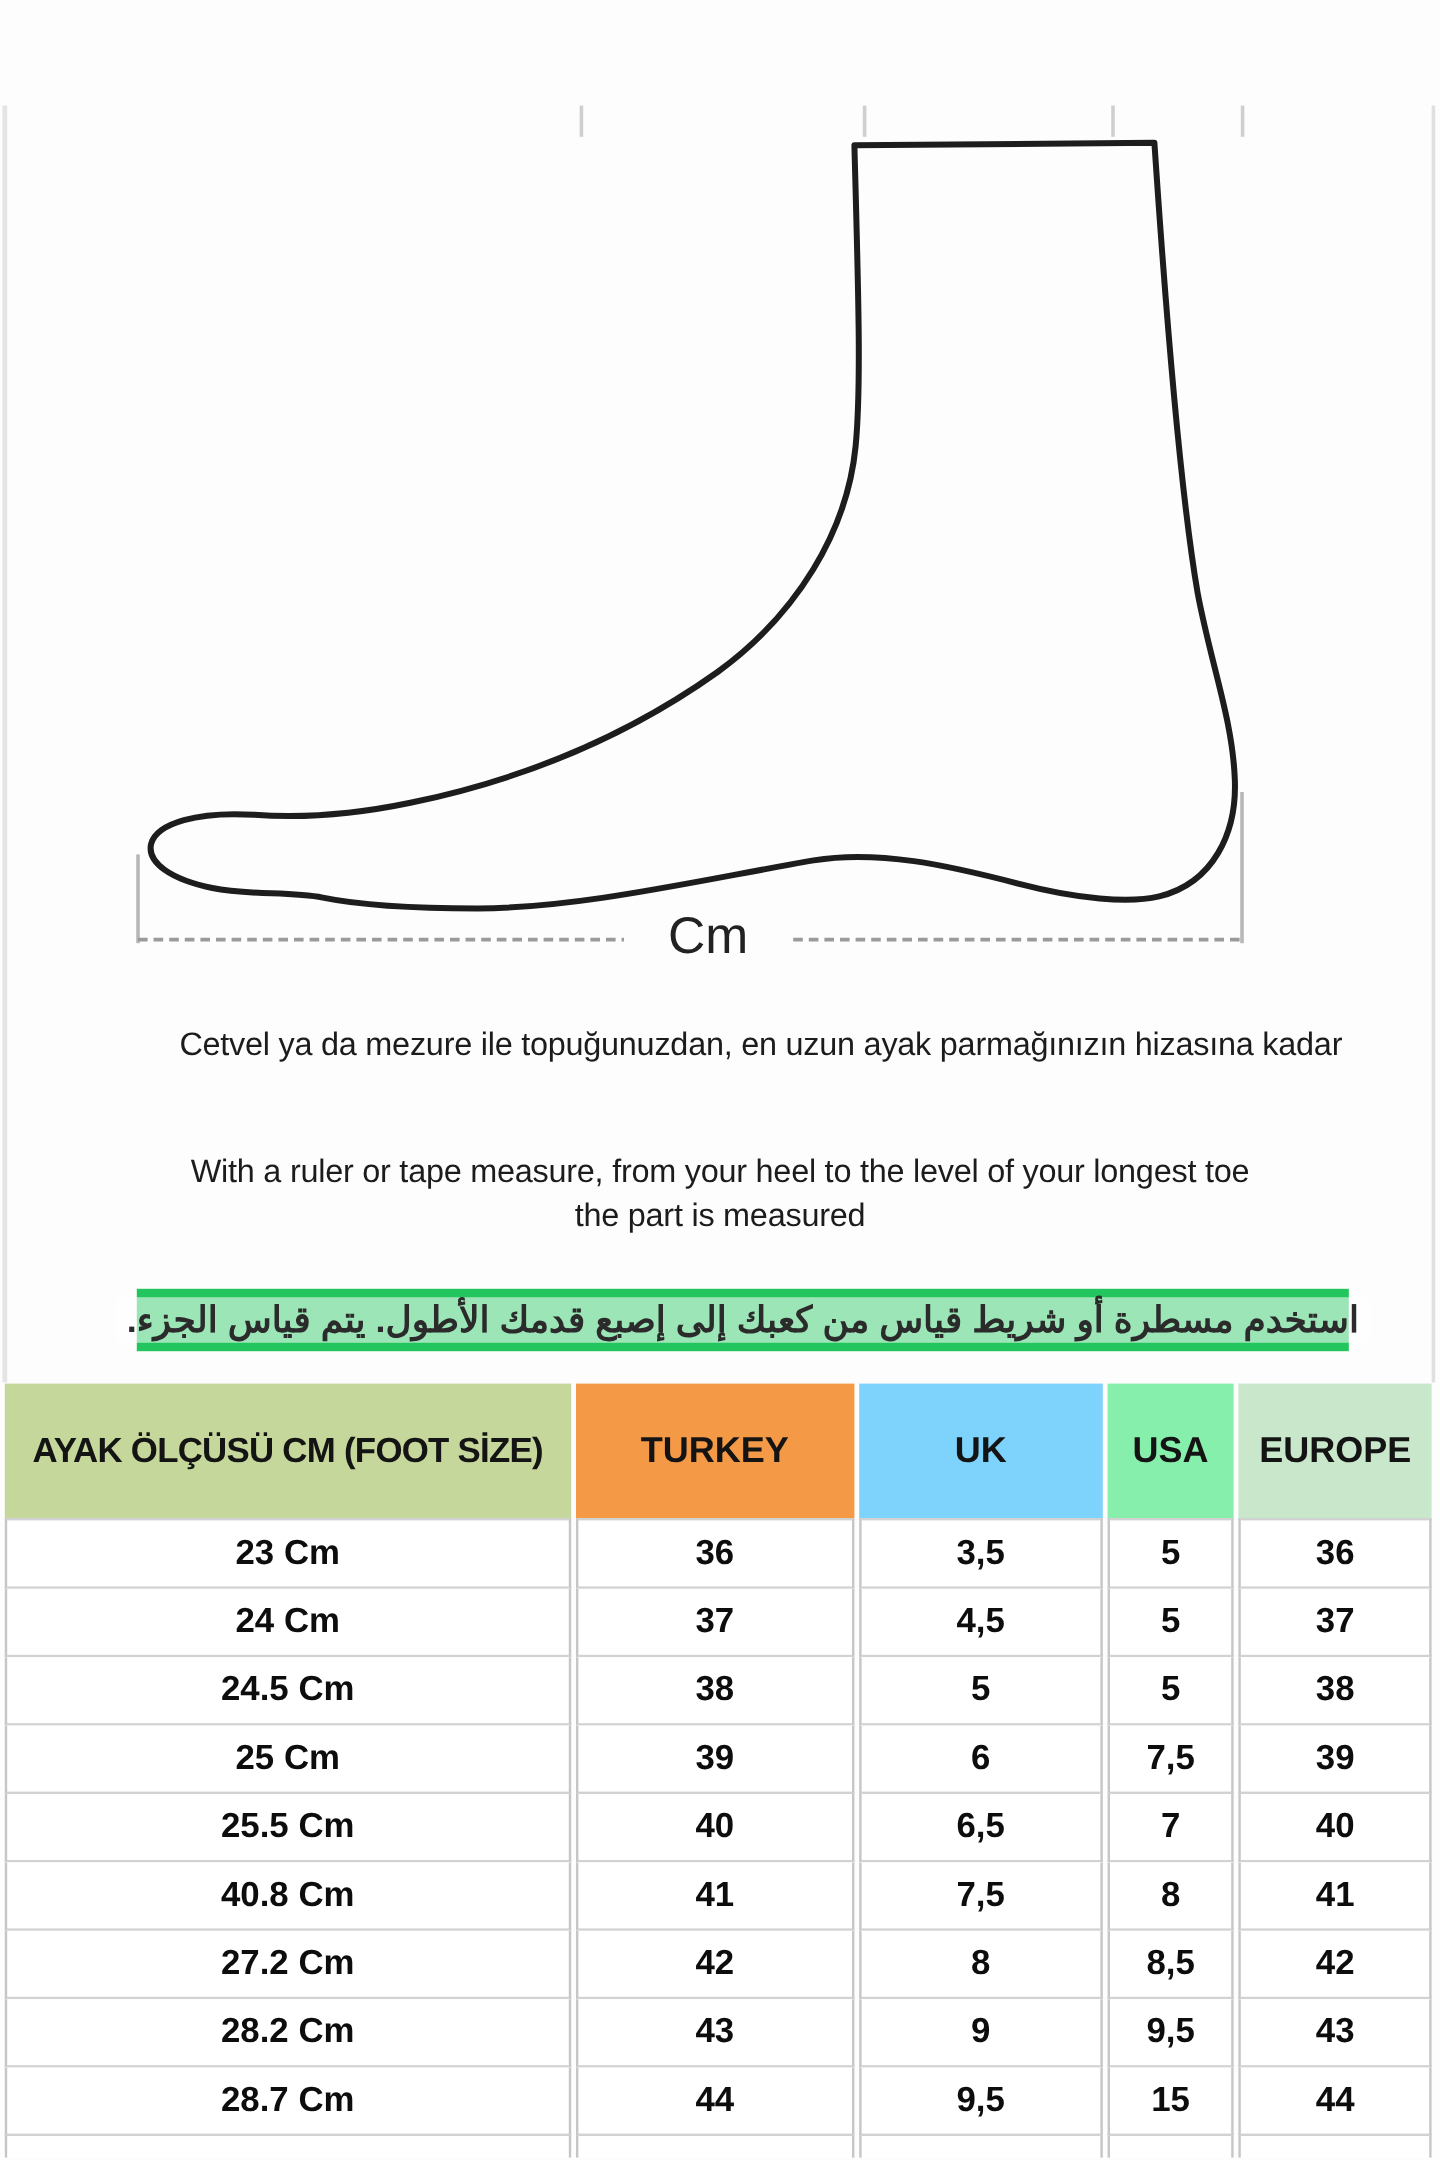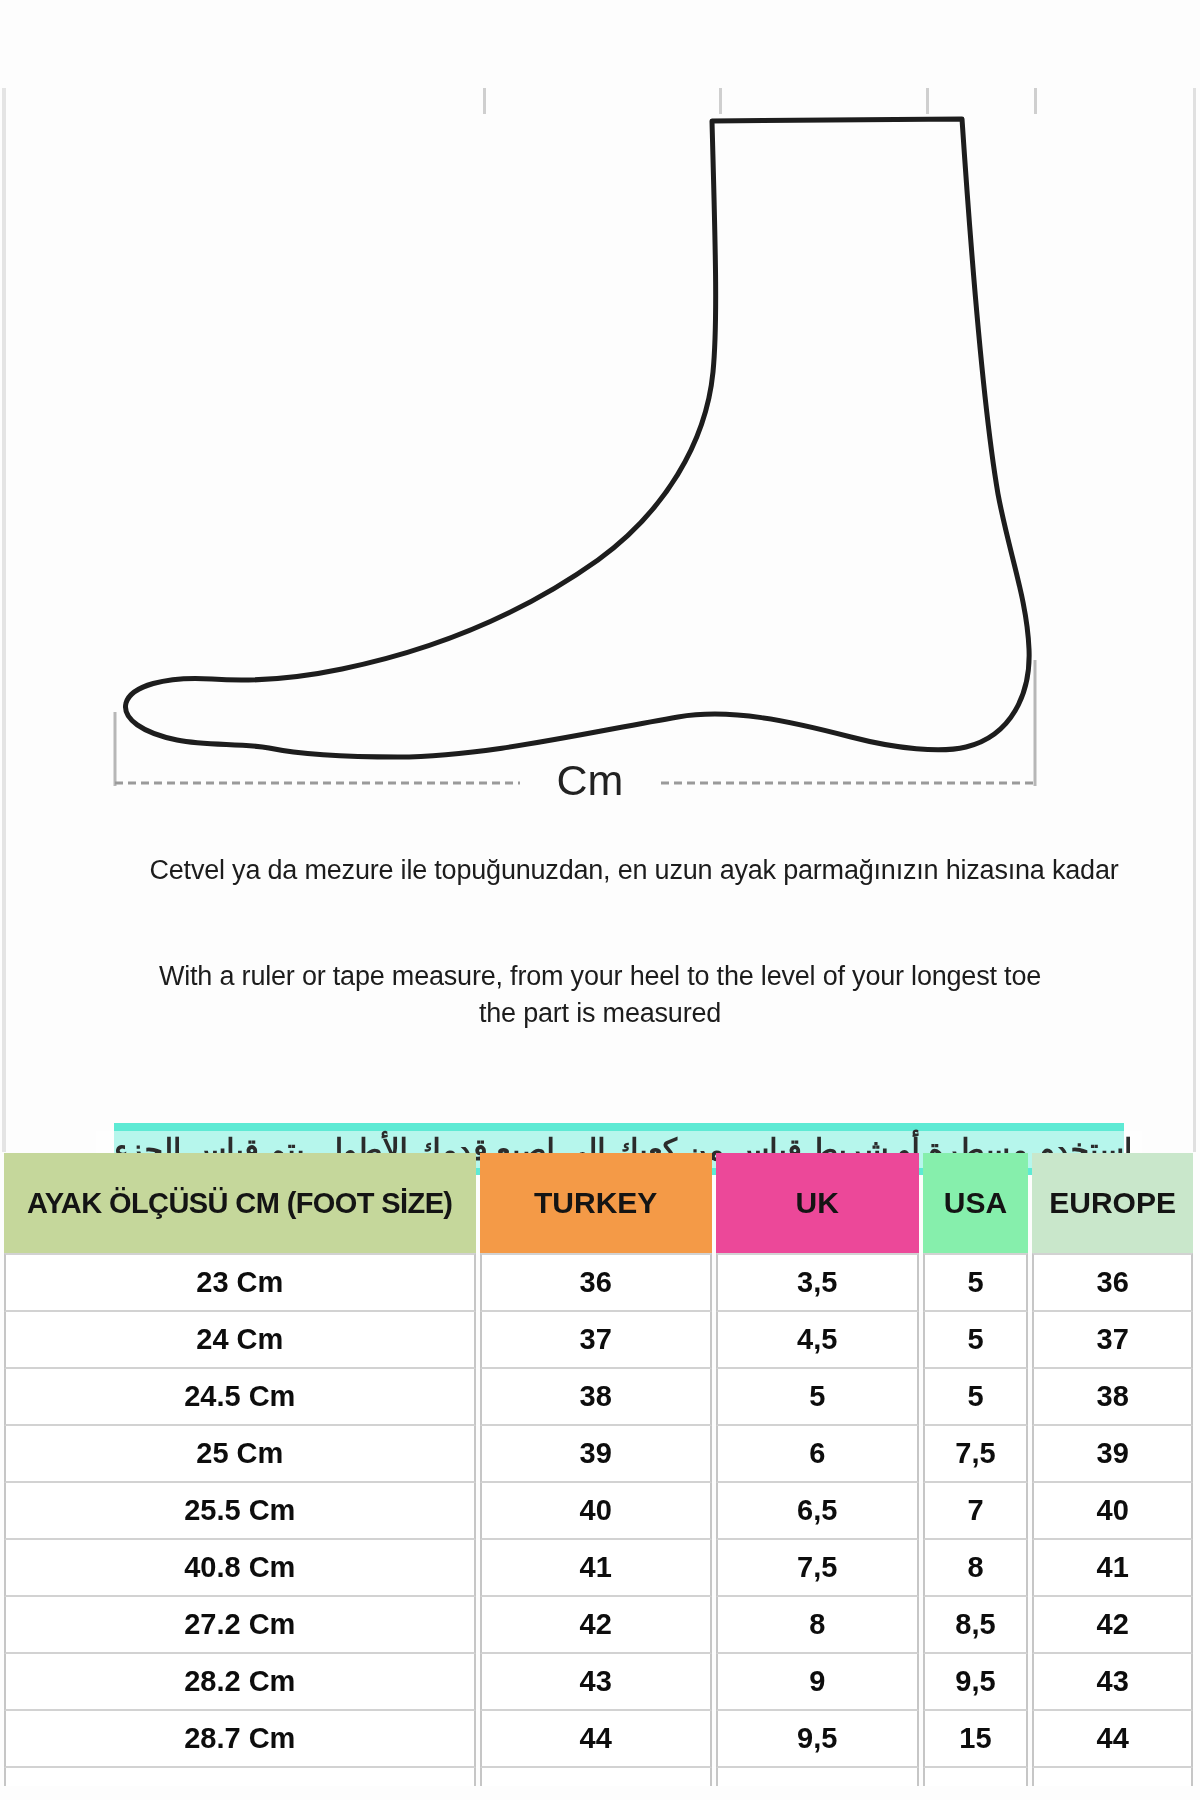--- a/index.html
+++ b/index.html
@@ -23,36 +23,36 @@
 
   .para {
     position:absolute; left:0; width:1200px; text-align:center;
     font-size:27px; line-height:37px; color:#1c1c1c;
     letter-spacing:-0.2px; white-space:nowrap;
   }
   .para-tr { top:852px;padding-left:34px; }
   .para-en { top:958px; }
 
   .arabic-strip {
-    position:absolute; left:114px; top:1123px; width:1010px; height:52px;
-    background:#5eead4; display:flex; align-items:center; justify-content:center;
+    position:absolute; left:114px; top:1074px; width:1010px; height:52px;
+    background:#22c55e; display:flex; align-items:center; justify-content:center;
     direction:rtl;
   }
   .arabic-strip span {
     font-size:30px; font-weight:bold; color:#2b2b2b;
     background:rgba(255,255,255,0.55); padding:1px 10px;
     white-space:nowrap;
   }
 
   table.size-table {
     position:absolute; left:0; top:1153px; width:1197px;
     border-collapse:separate; border-spacing:4px 0; table-layout:fixed;
   }
   table.size-table th {
-    height:100px; font-size:30px; font-weight:bold; color:#141414;
+    height:112px; font-size:30px; font-weight:bold; color:#141414;
     text-align:center; vertical-align:middle; padding:0;
   }
   table.size-table th:first-child { font-size:29px; letter-spacing:-0.6px; }
   table.size-table td {
     height:47px; background:#ffffff;
     border-bottom:2px solid #d2d2d2;
     border-left:2px solid #c6c6c6; border-right:2px solid #c6c6c6;
     text-align:center; vertical-align:middle;
     font-size:29px; font-weight:bold; color:#0d0d0d; padding:4px;
   }
@@ -115,21 +115,21 @@
         <col style="width: 40.2%;">
         <col style="width: 19.8%;">
         <col style="width: 17.3%;">
         <col style="width: 9%;">
         <col style="width: 13.7%;">
       </colgroup>
     <thead>
       <tr>
           <th style="background: rgb(197, 215, 155);">AYAK ÖLÇÜSÜ CM (FOOT SİZE)</th>
           <th style="background: rgb(244, 154, 71);">TURKEY</th>
-          <th style="background: #ec4899;">UK</th>
+          <th style="background: #7dd3fc;">UK</th>
           <th style="background: #86efac;">USA</th>
           <th style="background: rgb(201, 231, 203);">EUROPE</th>
         </tr>
     </thead>
     <tbody>
         <tr>
           <td>23 Cm</td>
           <td>36</td>
           <td>3,5</td>
           <td>5</td>

